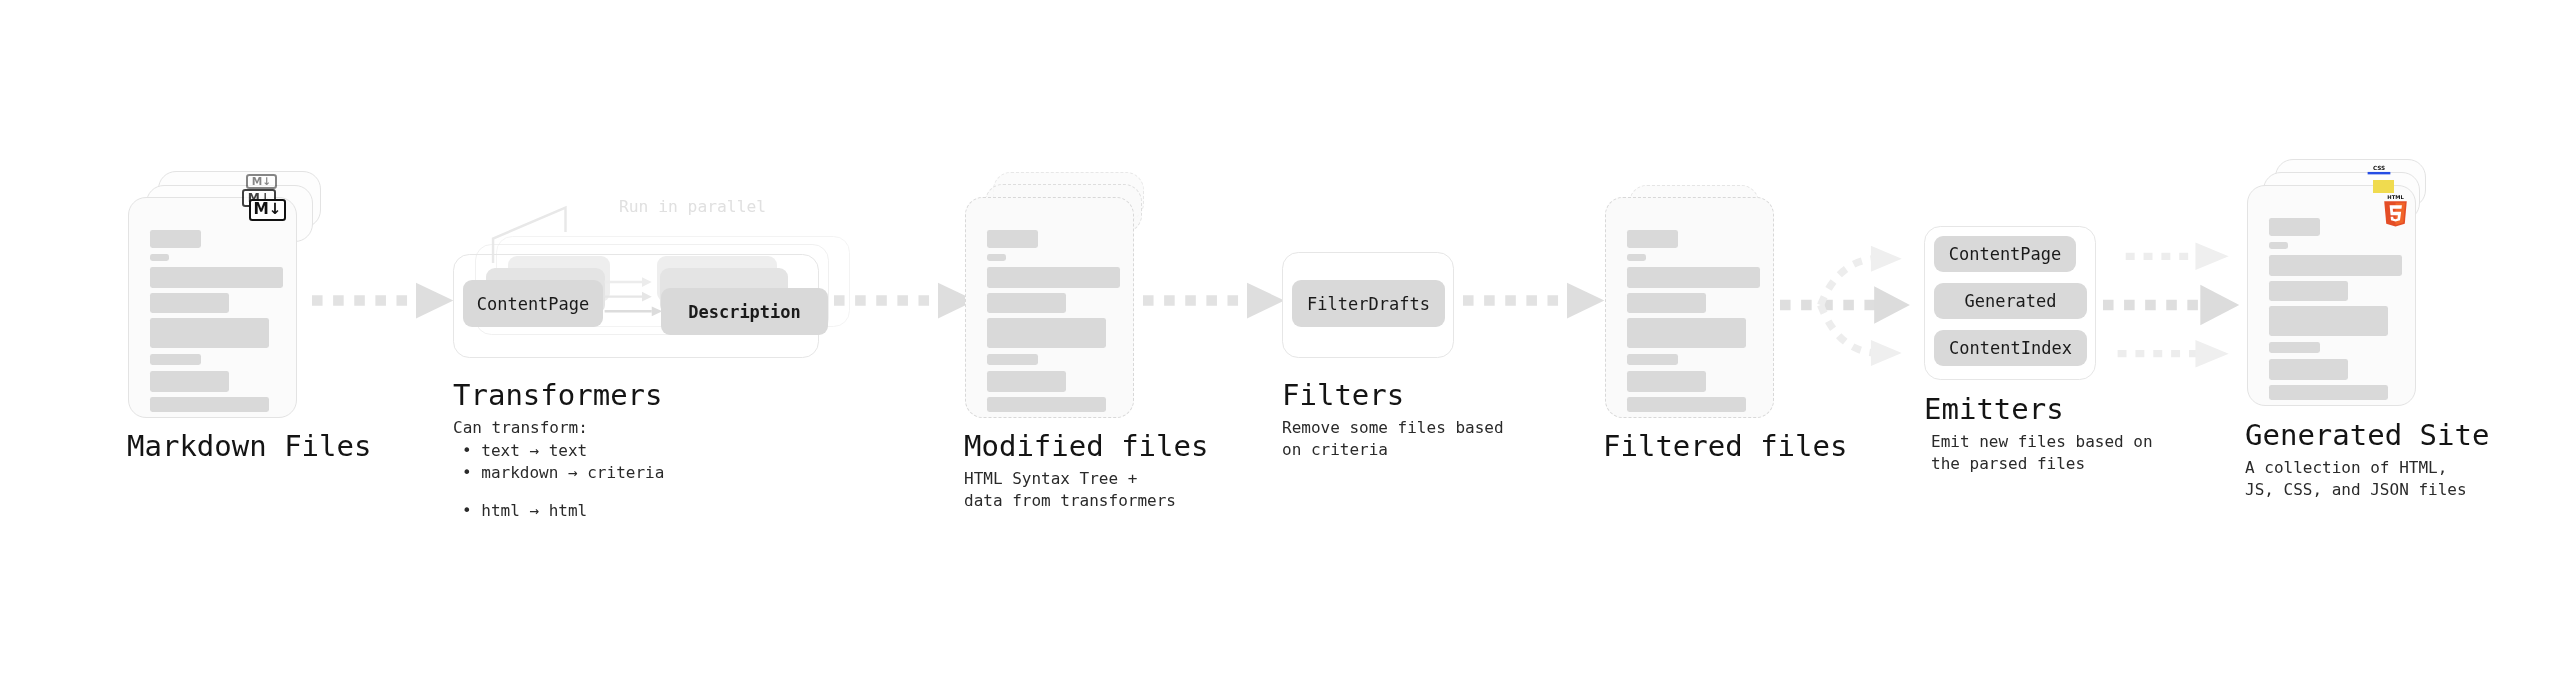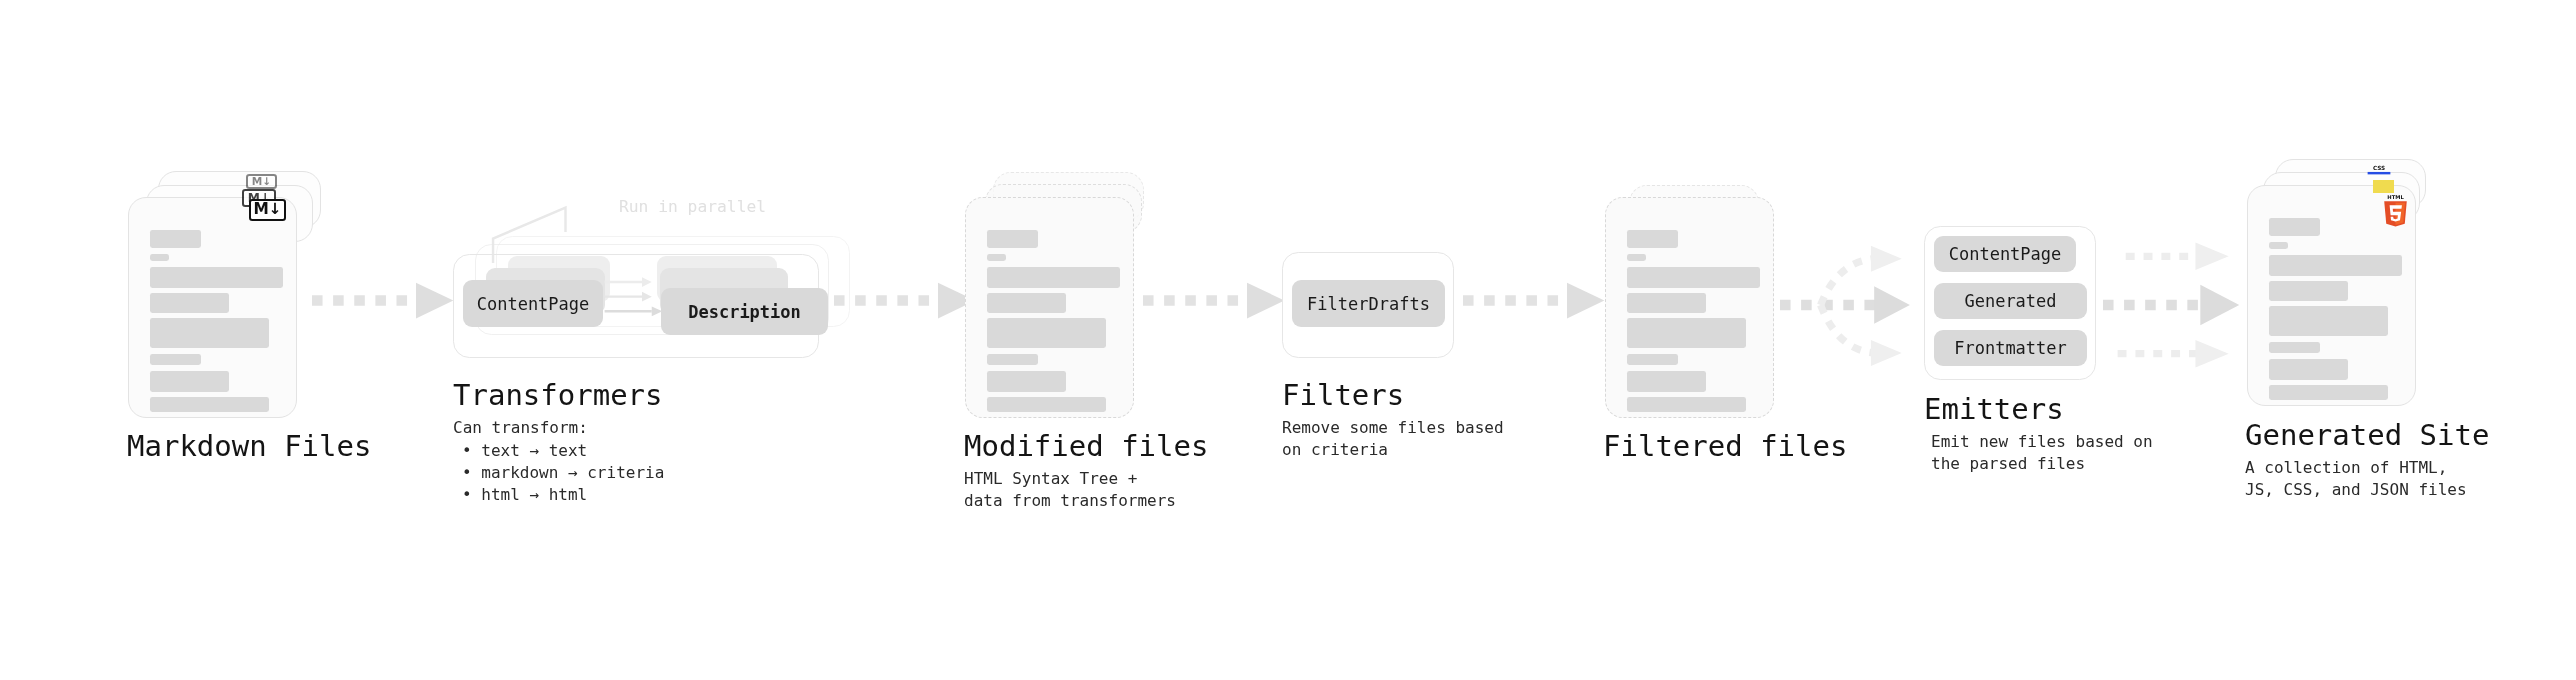--- a/index.html
+++ b/index.html
@@ -161,21 +161,21 @@
       <line x1="2" y1="29" x2="48" y2="29" stroke="#e6e6e6" stroke-width="3"></line>
         <polygon points="48,23 60,29 48,35" fill="#e6e6e6"></polygon>
       <line x1="2" y1="47" x2="60" y2="47" stroke="#dcdcdc" stroke-width="3"></line>
         <polygon points="60,41 73,47 60,53" fill="#dcdcdc"></polygon>
     </svg>
 
     <div class="title" style="left:453px;top:378px;">Transformers</div>
     <div class="desc" style="left:453px;top:417px;text-align:right;">Can transform:</div>
     <div class="bullets" style="left:462px;top:440px;">• text → text</div>
     <div class="bullets" style="left:462px;top:462px;">• markdown → criteria</div>
-    <div class="bullets" style="left:462px;top:484px;">• html → html</div>
+    <div class="bullets" style="left:462px;top:500px;">• html → html</div>
   </div>
 
   <svg class="conn" style="left:834px;top:276px;width:143px;height:49px;" viewBox="0 0 176 60">
     <line x1="0" y1="30" x2="134" y2="30" stroke="#e2e2e2" stroke-width="13" stroke-dasharray="13 13"></line>
     <polygon points="128,8 174,30 128,52" fill="#dedede"></polygon>
   </svg>
 
   <div class="node">
     <div class="card dashed" style="left:993px;top:172px;width:151px;height:49px;opacity:.6;"></div>
     <div class="card dashed" style="left:985px;top:184px;width:157px;height:49px;opacity:.8;"></div>
@@ -240,21 +240,21 @@
 
   <div class="node">
     <div class="group" style="left:1924px;top:226px;width:172px;height:154px;"></div>
     <div class="chip" style="left:1934px;top:236px;width:142px;height:36px;">
         <span>ContentPage</span>
       </div>
     <div class="chip" style="left:1934px;top:283px;width:153px;height:36px;">
         <span>Generated</span>
       </div>
     <div class="chip" style="left:1934px;top:330px;width:153px;height:36px;">
-        <span>Frontmatter</span>
+        <span>ContentIndex</span>
       </div>
     <div class="title" style="left:1924px;top:392px;">Emitters</div>
     <div class="desc" style="left:1931px;top:431px;">Emit new files based on
 the parsed files</div>
   </div>
 
   <svg class="conn" style="left:2103px;top:236px;width:146px;height:138px;" viewBox="0 0 180 170">
     <path d="M0 85 L125 85" stroke="#dedede" stroke-width="13" stroke-dasharray="13 13" fill="none"></path>
     <polygon points="120,60 168,85 120,110" fill="#dcdcdc"></polygon>
     <path d="M28 25 L120 25" stroke="#ededed" stroke-width="9" stroke-dasharray="11 11" fill="none"></path>

